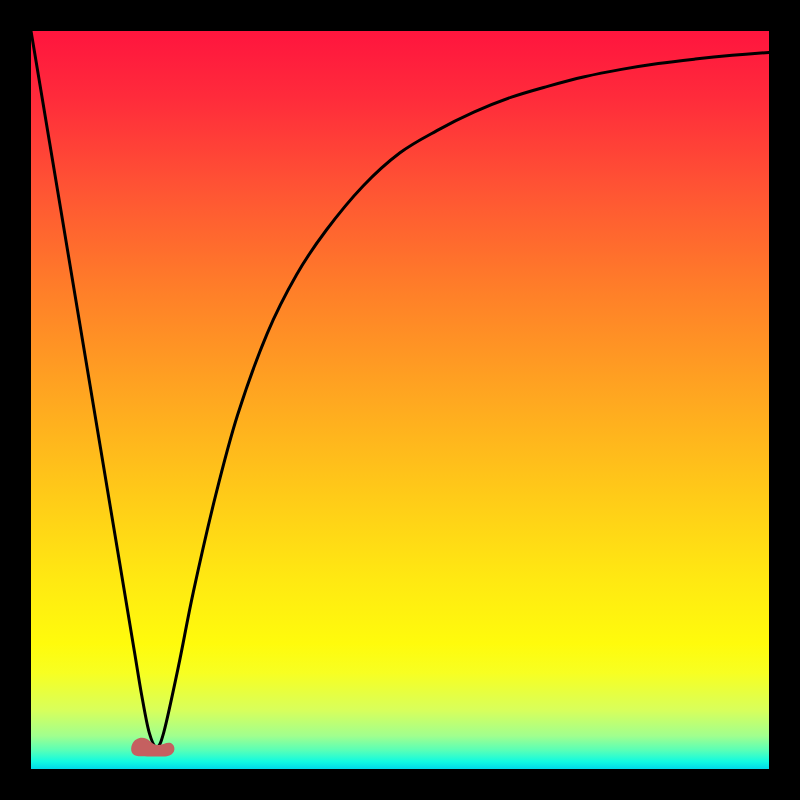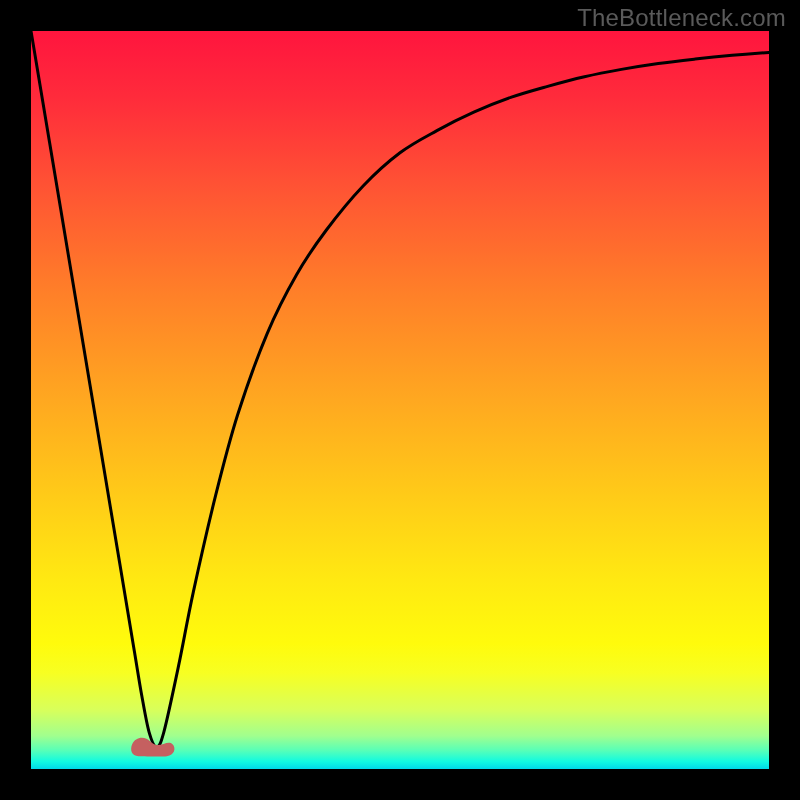--- a/index.html
+++ b/index.html
@@ -70,21 +70,20 @@
   .blob {
     position: absolute;
     z-index: 3;
   }
 </style>
 </head>
 <body>
 
 <div class="frame">
 
-  <div class="watermark">TheBottleneck.com</div>
 
   <div class="plot-area">
     <div class="gradient"></div>
 
     <svg class="curve" viewBox="0 0 738 738" preserveAspectRatio="none">
       <path fill="none" stroke-width="3" stroke-linecap="round" stroke-linejoin="round" d="M 0.00 0.00 C 4.92 29.52, 19.68 118.08, 29.52 177.12 C 39.36 236.16, 49.20 295.20, 59.04 354.24 C 68.88 413.28, 81.18 487.08, 88.56 531.36 C 95.94 575.64, 99.63 597.78, 103.32 619.92 C 107.01 642.06, 108.24 650.67, 110.70 664.20 C 113.16 677.73, 115.62 692.49, 118.08 701.10 C 120.54 709.71, 123.00 715.86, 125.46 715.86 C 127.92 715.86, 129.15 714.63, 132.84 701.10 C 136.53 687.57, 142.68 658.05, 147.60 634.68 C 152.52 611.31, 156.21 589.17, 162.36 560.88 C 168.51 532.59, 177.12 494.46, 184.50 464.94 C 191.88 435.42, 198.03 410.82, 206.64 383.76 C 215.25 356.70, 226.32 325.95, 236.16 302.58 C 246.00 279.21, 255.84 260.76, 265.68 243.54 C 275.52 226.32, 284.13 214.02, 295.20 199.26 C 306.27 184.50, 319.80 167.90, 332.10 154.98 C 344.40 142.07, 356.70 130.99, 369.00 121.77 C 381.30 112.54, 393.60 106.39, 405.90 99.63 C 418.20 92.86, 430.50 86.71, 442.80 81.18 C 455.10 75.64, 467.40 70.72, 479.70 66.42 C 492.00 62.11, 504.30 58.79, 516.60 55.35 C 528.90 51.91, 541.20 48.59, 553.50 45.76 C 565.80 42.93, 578.10 40.59, 590.40 38.38 C 602.70 36.16, 615.00 34.19, 627.30 32.47 C 639.60 30.75, 651.90 29.40, 664.20 28.04 C 676.50 26.69, 688.80 25.46, 701.10 24.35 C 713.40 23.25, 731.85 21.89, 738.00 21.40" stroke="#000000"></path>
     </svg>
 
     <svg class="blob" viewBox="0 0 60 30" width="47.5" height="23.8" style="left: 98px; top: 703px;">
       <path d="M12 28

